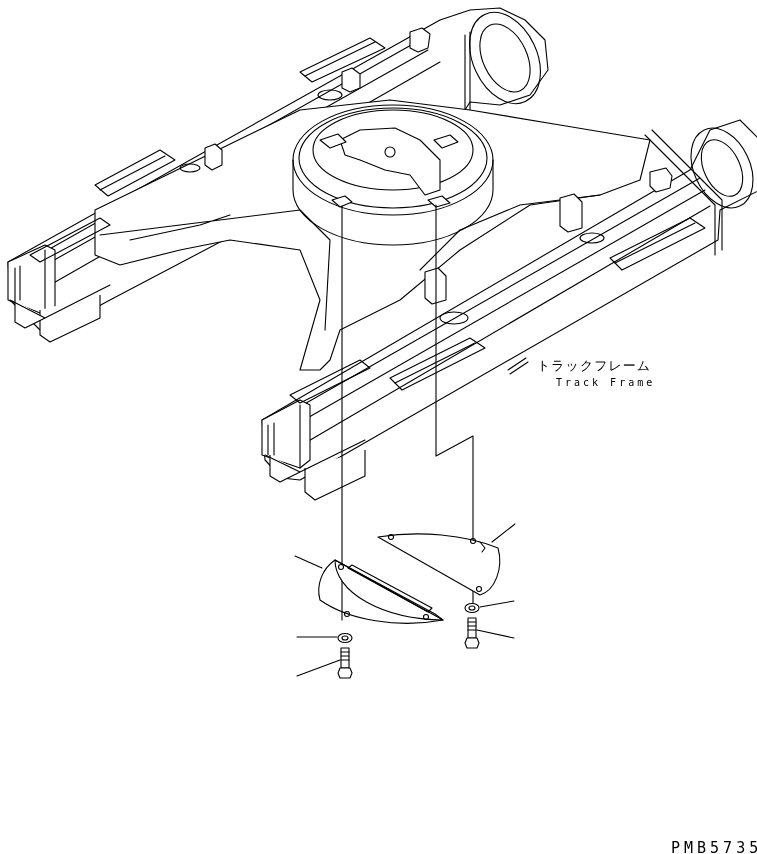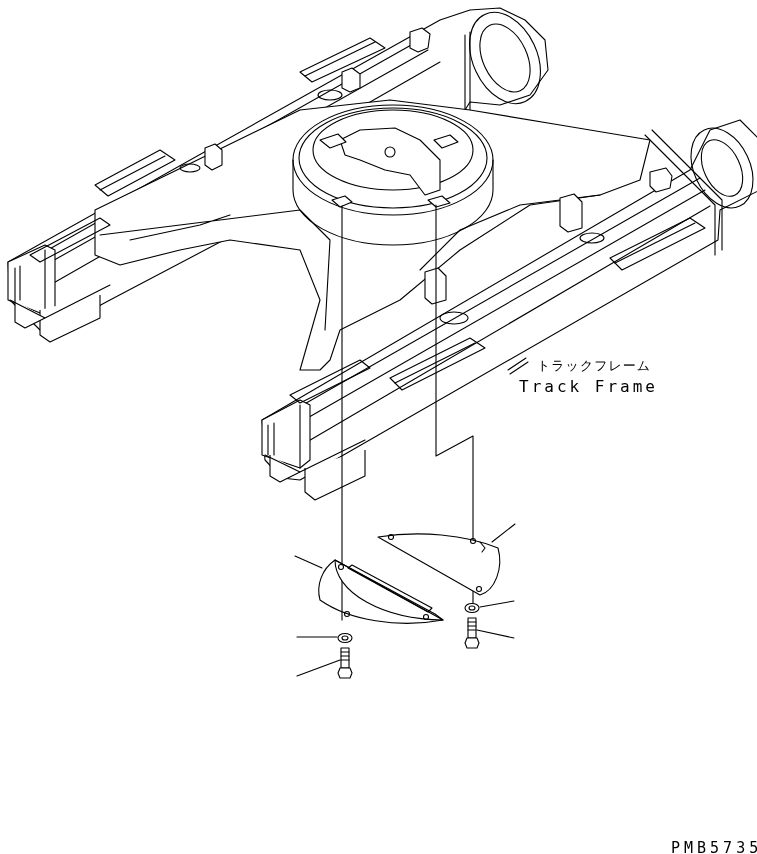--- a/index.html
+++ b/index.html
@@ -3,21 +3,21 @@
 <meta charset="utf-8">
 <style>
   html, body { margin: 0; padding: 0; background: #ffffff; }
   body { width: 757px; height: 854px; position: relative; overflow: hidden; font-family: "DejaVu Sans Mono", monospace; }
   #drawing { position: absolute; left: 0; top: 0; width: 757px; height: 854px; }
   #drawing * { vector-effect: non-scaling-stroke; }
   .ln { fill: none; stroke: #000; stroke-width: 1.1; stroke-linejoin: round; stroke-linecap: round; }
   .fw { fill: #fff; stroke: #000; stroke-width: 1.1; stroke-linejoin: round; }
   .label { position: absolute; color: #000; white-space: pre; letter-spacing: 3px; }
   #label-jp { left: 537px; top: 357px; font-size: 13px; font-family: "DejaVu Sans", sans-serif; letter-spacing: 1px; }
-  #label-en { left: 519px; top: 377px; font-size: 16px; }
+  #label-en { left: 556px; top: 377px; font-size: 10px; }
   #drawing-code { left: 671px; top: 839px; font-size: 15px; letter-spacing: 4px; }
 </style>
 </head>
 <body>
 
 <svg id="drawing" viewBox="0 0 757 854" xmlns="http://www.w3.org/2000/svg">
 
   <g>
 
     <path class="fw" d="M8,262 L440,20 L470,10 L500,8 L525,20 L545,40 L548,70 L530,95 L500,105 L470,102 L465,110 L300,200 L110,300 L45,335 L30,320 L10,300 Z"></path>

